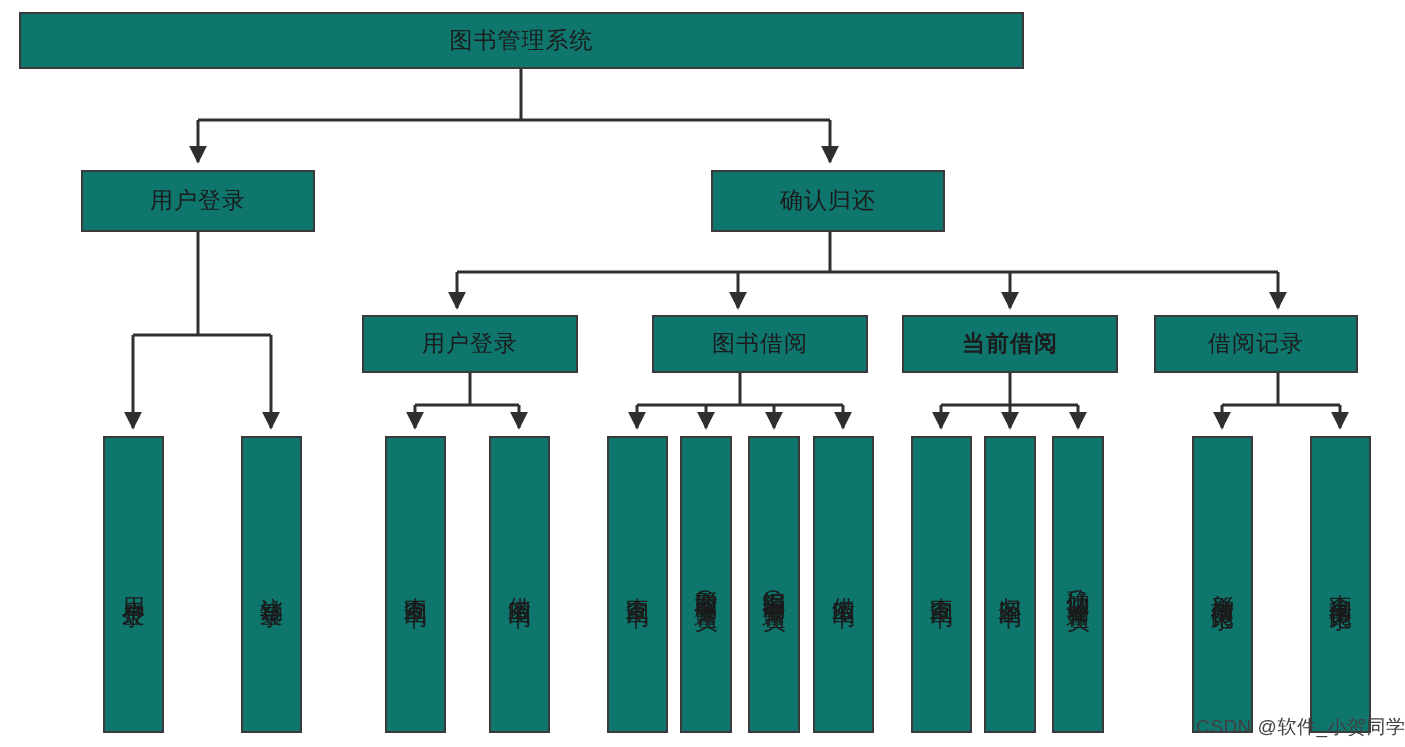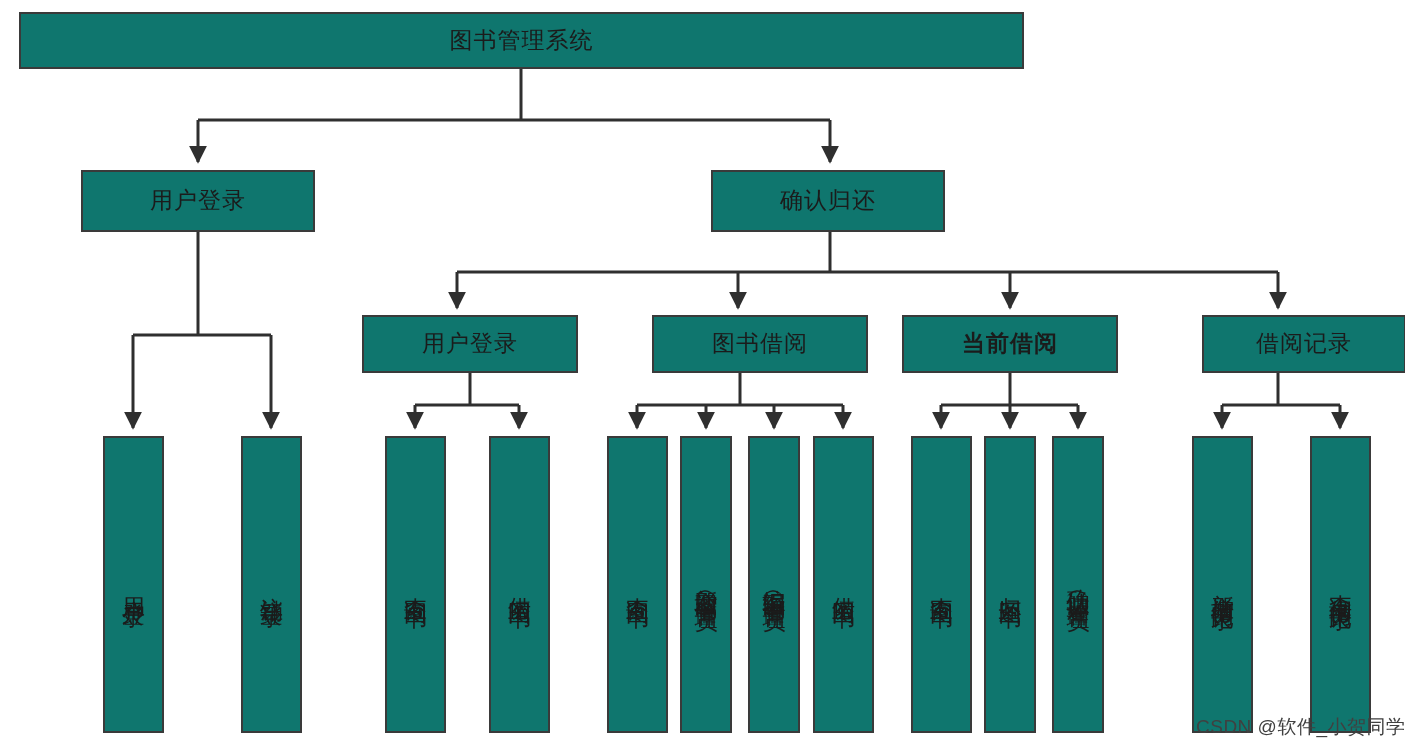--- a/index.html
+++ b/index.html
@@ -133,21 +133,21 @@
 
   <div class="node h" style="left:362px; top:315px; width:216px; height:58px;">
     <span class="lbl">用户登录</span>
   </div>
   <div class="node h" style="left:632px; top:315px; width:216px; height:58px;margin-left:20px;">
     <span class="lbl">图书借阅</span>
   </div>
   <div class="node h" style="left:902px; top:315px; width:216px; height:58px;font-weight:bold;">
     <span class="lbl">当前借阅</span>
   </div>
-  <div class="node h" style="left:1154px; top:315px; width:204px; height:58px;margin-left:48px;">
+  <div class="node h" style="left:1154px; top:315px; width:204px; height:58px;">
     <span class="lbl">借阅记录</span>
   </div>
 
   <div class="node v" style="left:103px; top:436px; width:61px; height:297px;">
     <span class="lbl">用户登录</span>
   </div>
   <div class="node v" style="left:241px; top:436px; width:61px; height:297px;">
     <span class="lbl">注销登录</span>
   </div>
 

